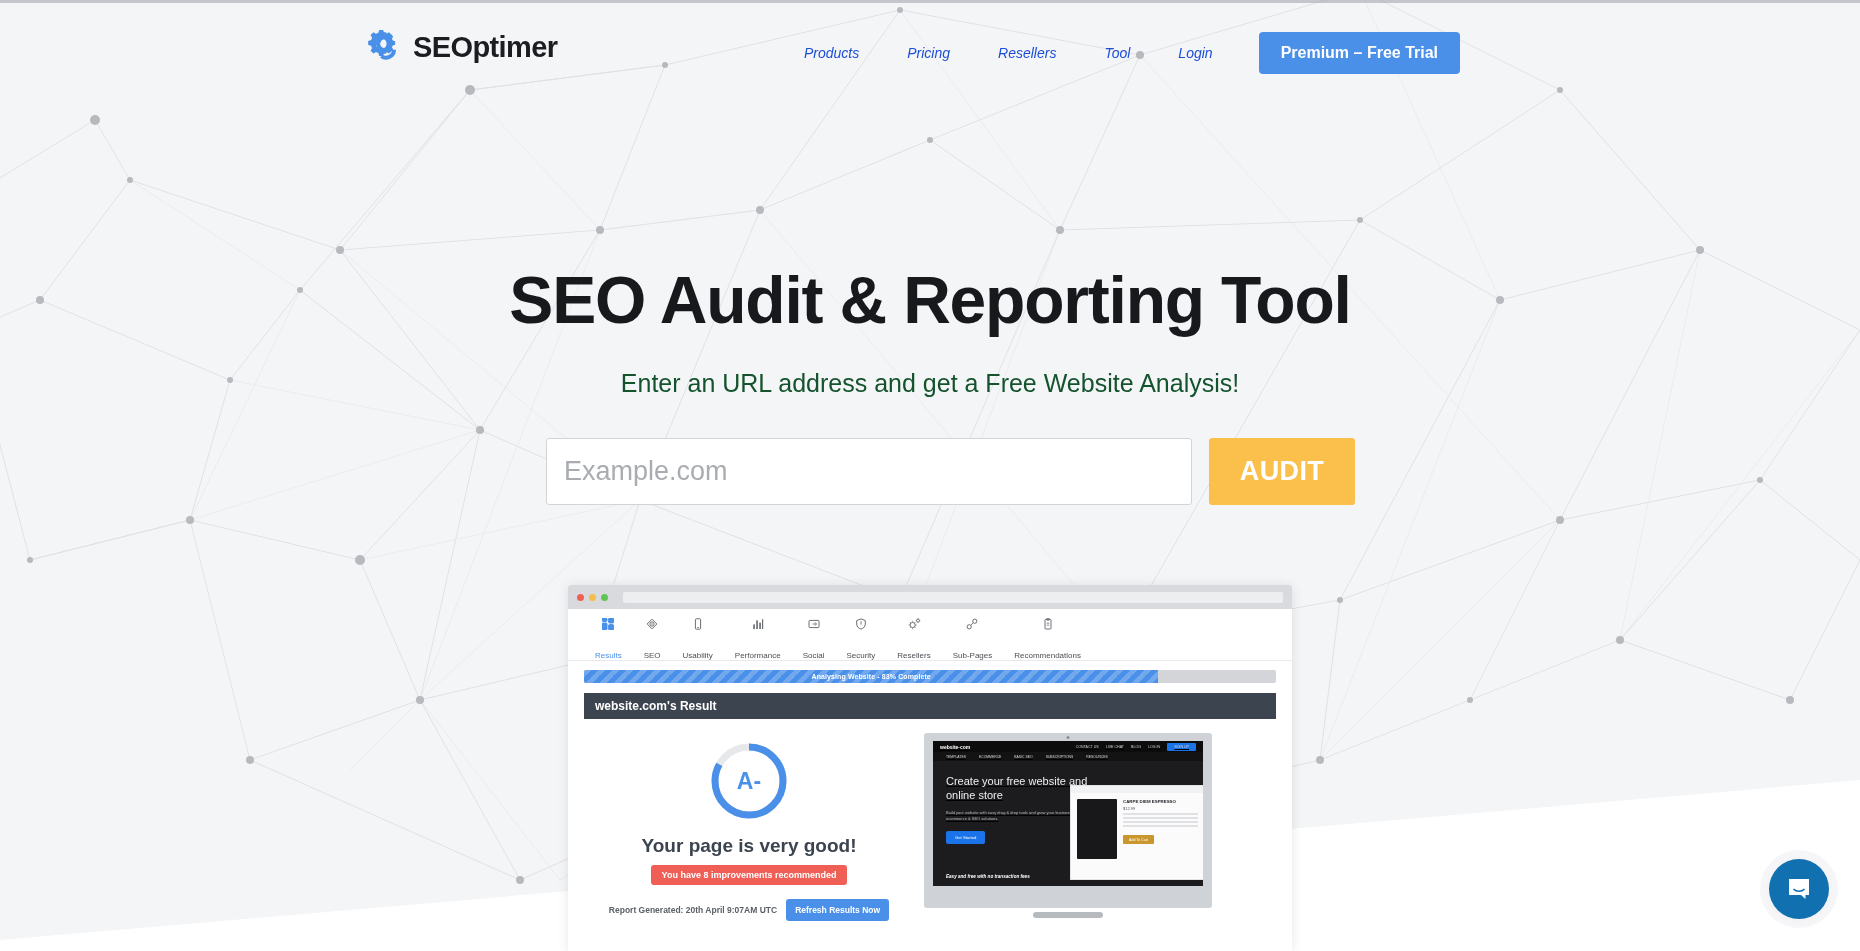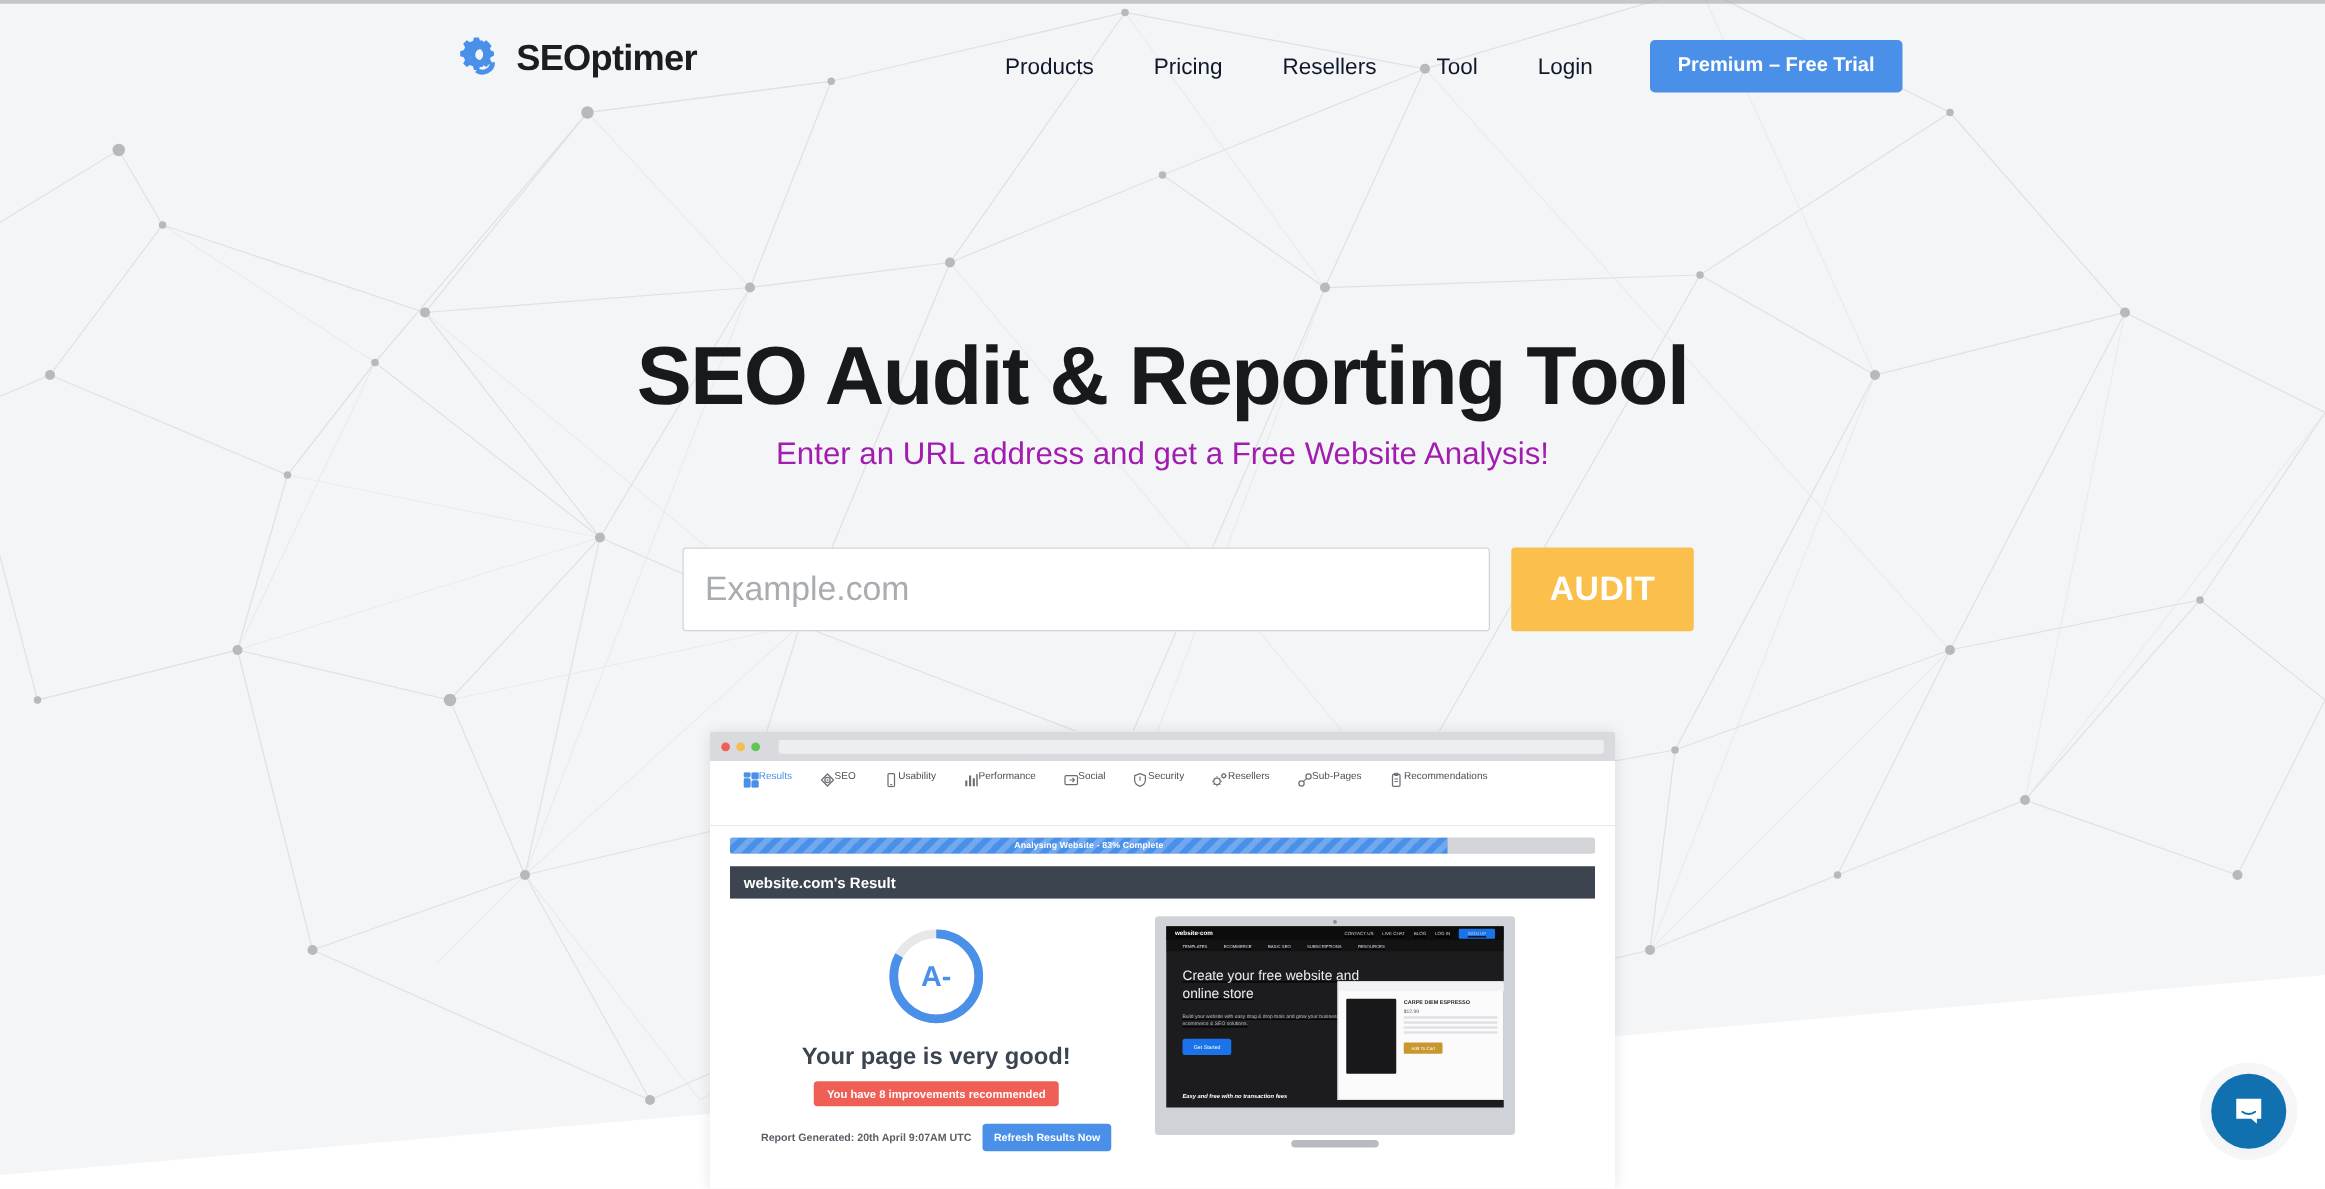--- a/index.html
+++ b/index.html
@@ -47,22 +47,22 @@
   .brand-mark { width:40px; height:42px; display:block; }
   .brand-text {
     font-size:29px; font-weight:700; color:#1b1d21;
     letter-spacing:-.6px; line-height:1;
   }
   .nav {
     position:absolute; left:780px; top:32px;
     display:flex; align-items:center; gap:0;
   }
   .nav a {
-    font-size:18px; color:#0f172a; text-decoration:none;
-    padding:9px 24px; display:block; white-space:nowrap;
+    font-size:14px; color:#1d4ed8; text-decoration:none;
+    padding:9px 24px; display:block; white-space:nowrap;font-style:italic;
   }
   .btn-premium {
     margin-left:22px;
     background:#4a90e8; color:#ffffff;
     font-size:16px; font-weight:700;
     padding:12px 22px; border-radius:4px;
     border:none; white-space:nowrap; cursor:pointer;
     font-family:"Liberation Sans", sans-serif;
   }
 
@@ -70,22 +70,22 @@
   .hero {
     position:absolute; left:0; top:0; width:1860px;
     z-index:20; text-align:center;
   }
   .hero h1 {
     position:absolute; left:0; top:267px; width:1860px;
     font-size:66px; font-weight:700; color:#17191c;
     letter-spacing:-1.2px; line-height:1;
   }
   .hero .sub {
-    position:absolute; left:0; top:349px; width:1860px;
-    font-size:25px; color:#a21caf; font-weight:400;
+    position:absolute; left:0; top:369px; width:1860px;
+    font-size:25px; color:#14532d; font-weight:400;
   }
 
   
   .audit-form {
     position:absolute; left:546px; top:438px;
     display:flex; align-items:stretch; gap:17px; z-index:20;
   }
   .url-input {
     width:646px; height:67px;
     border:1px solid #d2d4d7; border-radius:3px;
@@ -125,22 +125,22 @@
     margin-left:10px; flex:1; height:11px;
     background:#eceef0; border-radius:2px;
   }
 
   .mk-tabs {
     background:#ffffff; height:52px;
     display:flex; align-items:flex-start; padding:8px 0 0 16px;
     border-bottom:1px solid #e7e9ec;
   }
   .mk-tab {
-    display:flex; 
-    gap:0; padding:0 11px; cursor:pointer;
+    display:flex; flex-direction:column; align-items:center;
+    gap:22px; padding:0 11px; cursor:pointer;
   }
   .mk-tab .ti { height:13px; display:flex; align-items:center; }
   .mk-tab .tl {
     font-size:8px; color:#4c4f54; white-space:nowrap; line-height:1;
   }
   .mk-tab.active .tl { color:#4a90e8; }
   .mk-tab.active .ti svg { fill:#4a90e8; stroke:#4a90e8; }
 
   .mk-progwrap {
     background:#ffffff; padding:9px 16px 7px 16px;

